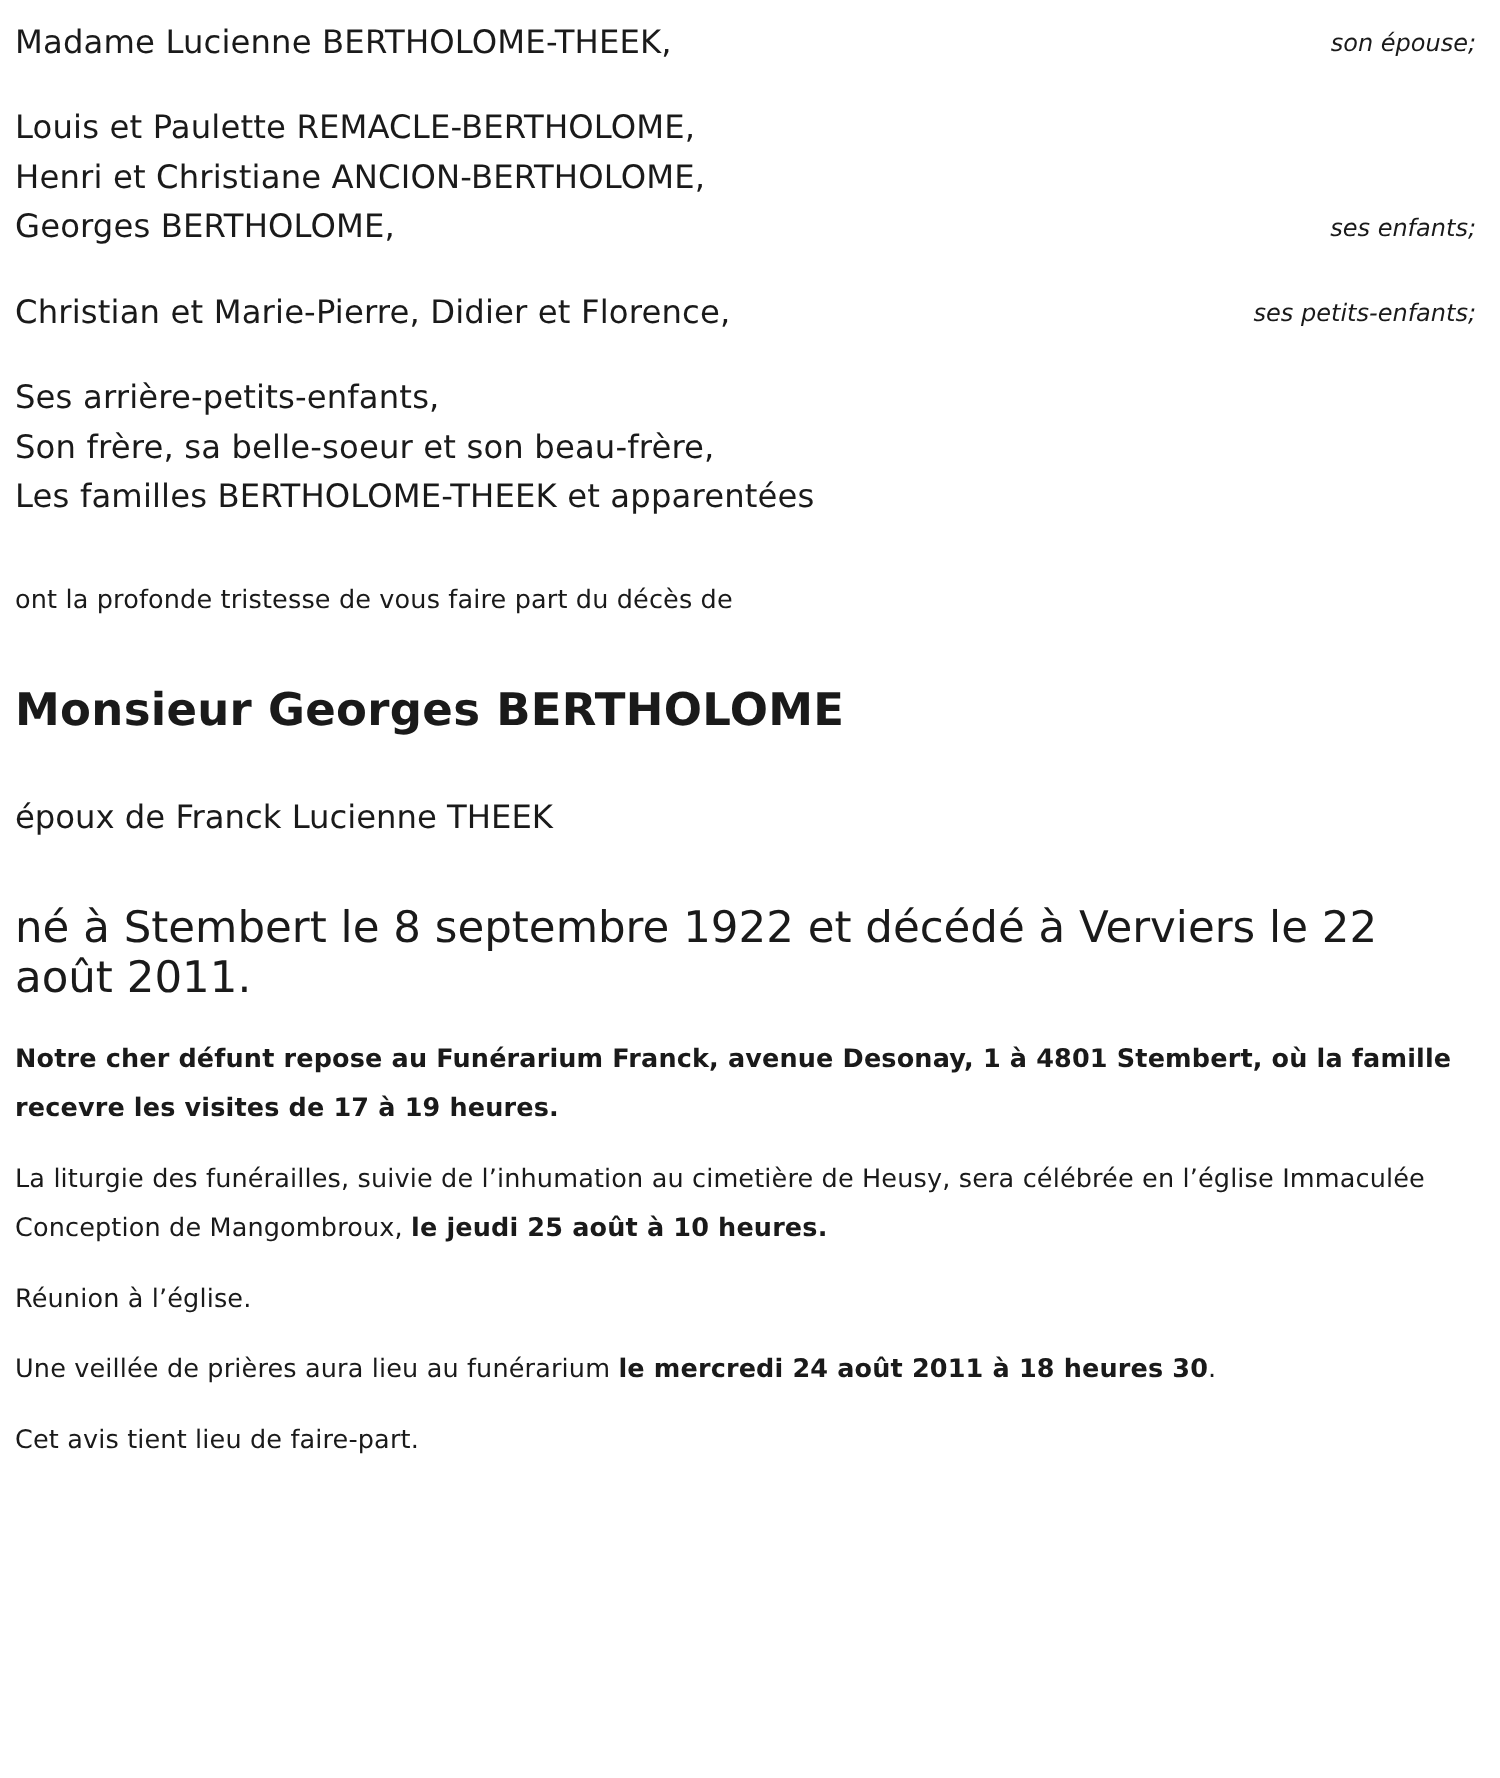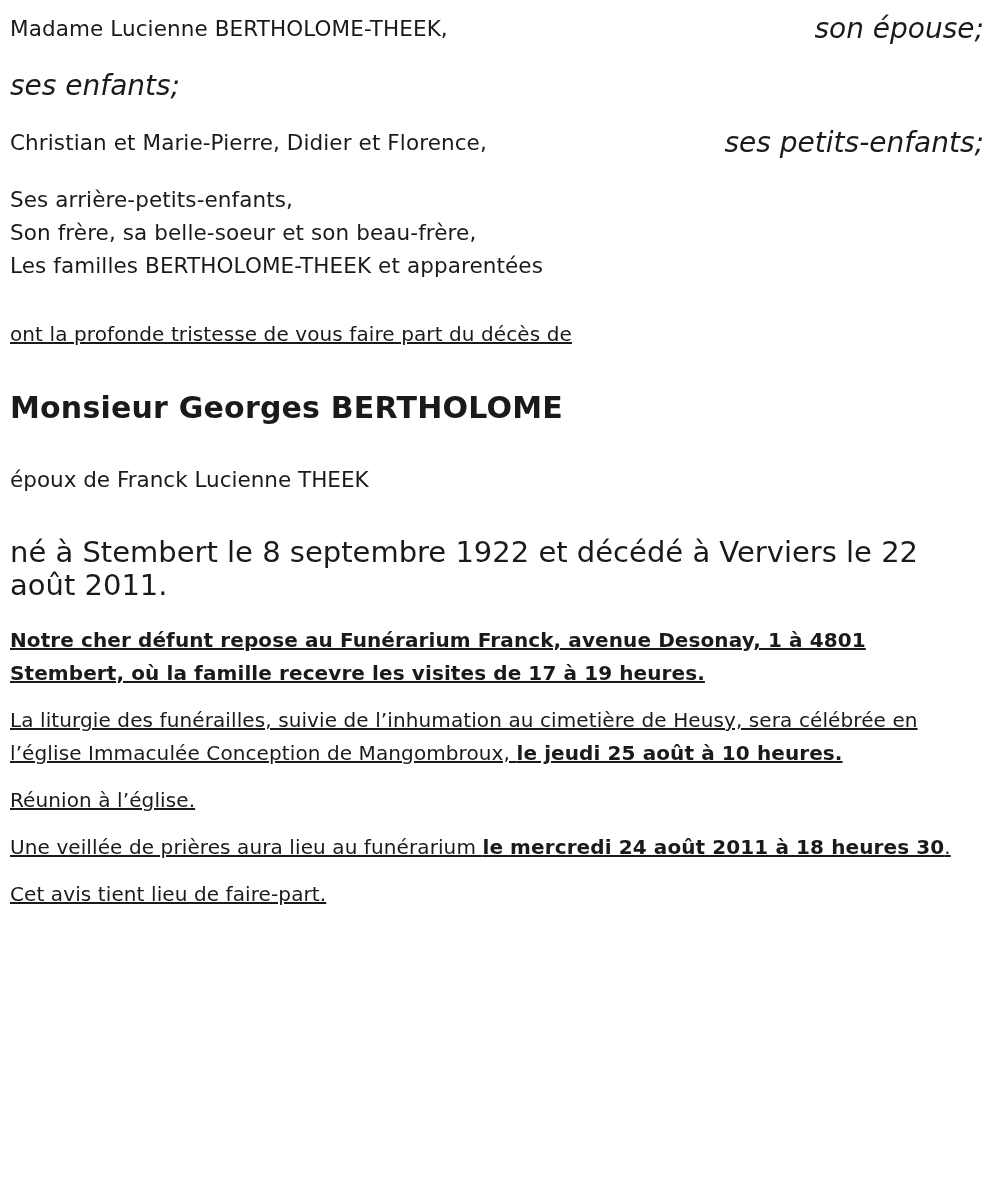--- a/index.html
+++ b/index.html
@@ -40,39 +40,38 @@
     flex: 0 1 auto;
   }
   .name-line {
     font-size: 21.5px;
     line-height: 33px;
     white-space: nowrap;
     letter-spacing: 0.1px;
   }
   .relation-label {
     font-style: italic;
-    font-size: 28px;
+    font-size: 16px;
     line-height: 33px;
     text-align: right;
     white-space: nowrap;
     align-self: flex-end;
     padding-right: 2px;
   }
 
   .group-gap {
     height: 24px;
   }
 
   
   .para {
-    font-size: 20px;
+    font-size: 17px;
     line-height: 33px;
     letter-spacing: 0.1px;
     max-width: 986px;
-    text-decoration: underline;
   }
   .para b, .para strong {
     font-weight: 700;
   }
   .para-bold {
     font-weight: 700;
   }
 
   .lead-para {
     margin-top: 36px;
@@ -114,20 +113,25 @@
           <div class="name-line">Madame Lucienne BERTHOLOME-THEEK,</div>
         </div>
         <div class="relation-label">son épouse;</div>
       </div>
     </div>
 
     <div class="group-gap"></div>
 
     <div class="family-group">
       <div class="relation-row">
+        <div class="name-lines">
+          <div class="name-line">Louis et Paulette REMACLE-BERTHOLOME,</div>
+          <div class="name-line">Henri et Christiane ANCION-BERTHOLOME,</div>
+          <div class="name-line">Georges BERTHOLOME,</div>
+        </div>
         <div class="relation-label">ses enfants;</div>
       </div>
     </div>
 
     <div class="group-gap"></div>
 
     <div class="family-group">
       <div class="relation-row">
         <div class="name-lines">
           <div class="name-line">Christian et Marie-Pierre, Didier et Florence,</div>

